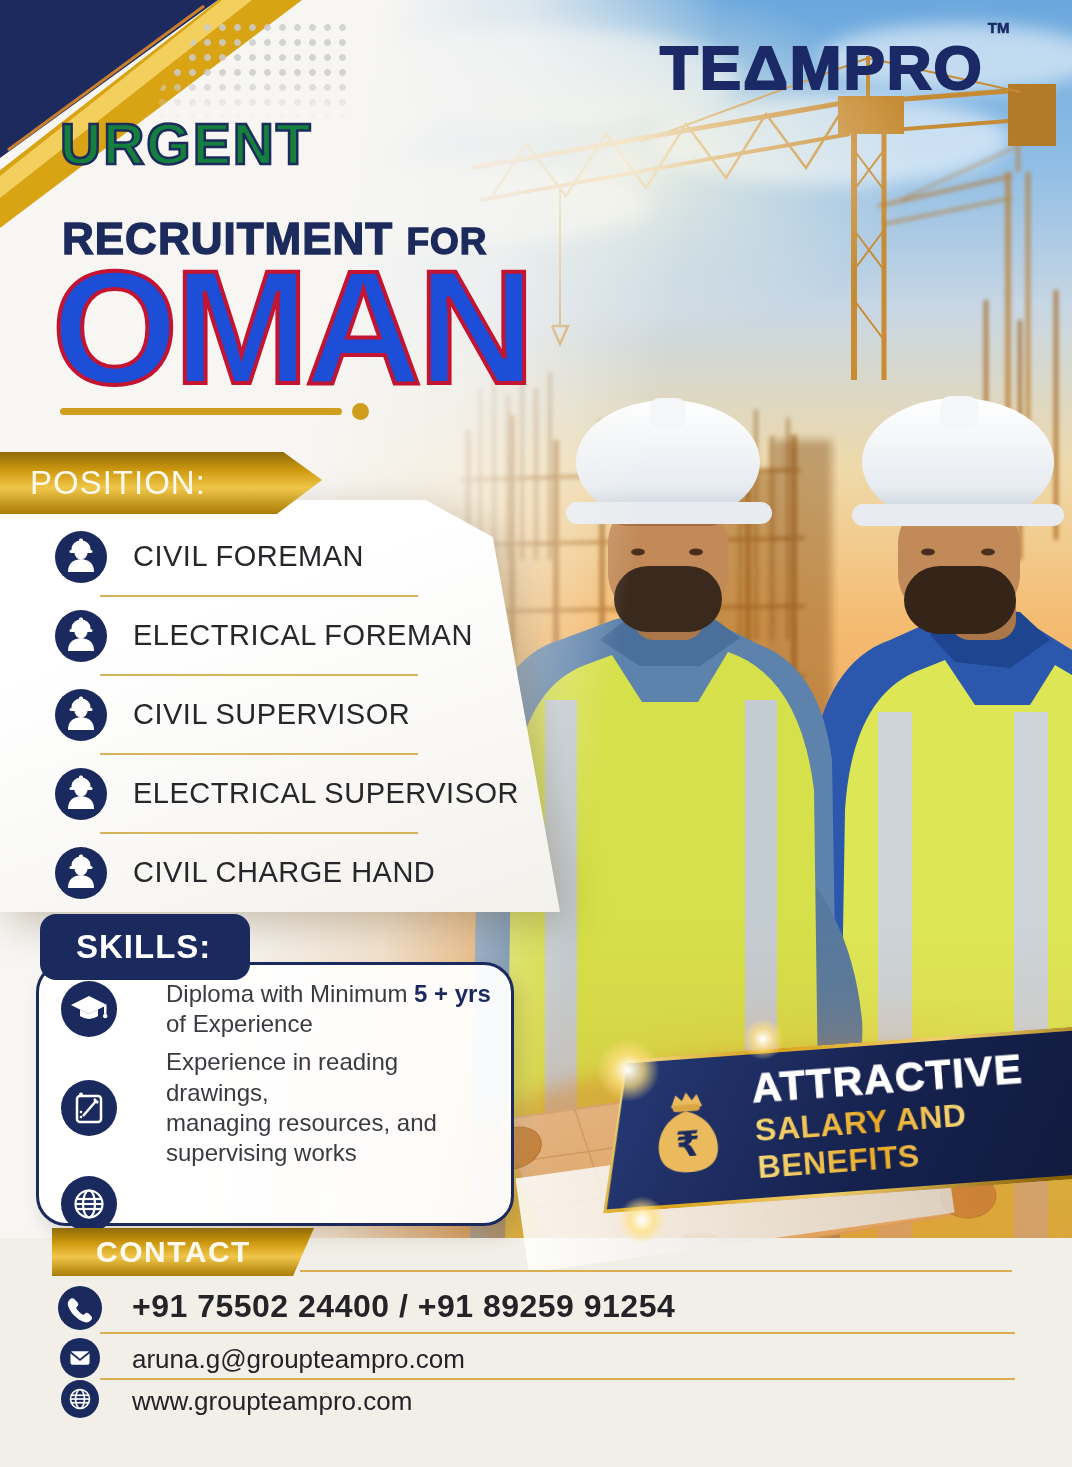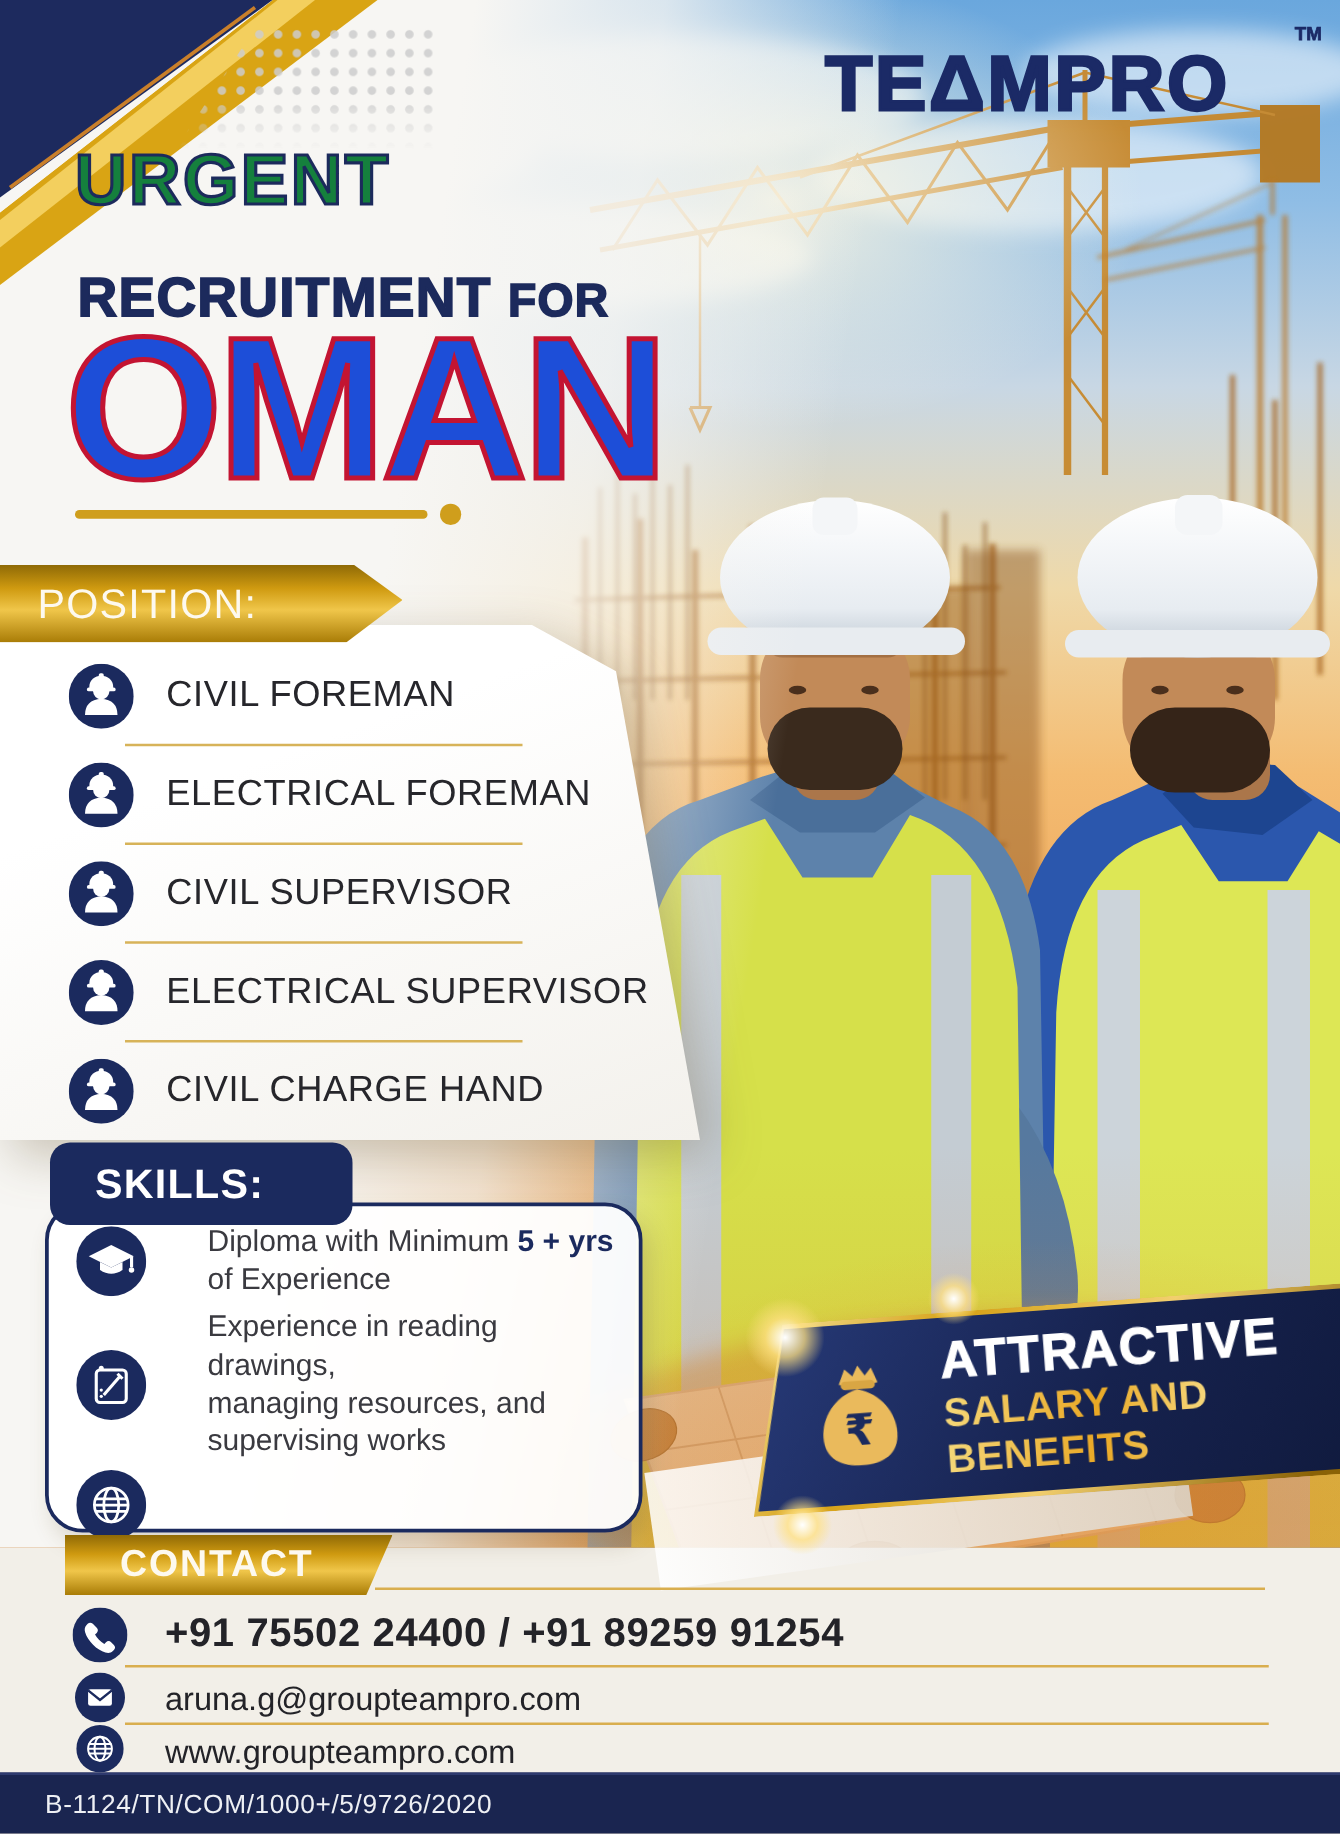--- a/index.html
+++ b/index.html
@@ -40,21 +40,21 @@
   .h-oman { position:absolute; left:52px; top:246px; font-size:162px; font-weight:700;
     color:#1d4ed8; -webkit-text-stroke:4px #c31432; letter-spacing:-4px; line-height:1; }
   .h-underline { position:absolute; left:60px; top:408px; width:282px; height:7px;
     background:#cf9e1c; border-radius:4px; }
   .h-underline-dot { position:absolute; left:352px; top:403px; width:17px; height:17px;
     border-radius:50%; background:#cf9e1c; }
 
   
   .logo { position:absolute; left:660px; top:32px; font-size:62px; font-weight:700;
     color:#1b2a66; -webkit-text-stroke:2.2px #1b2a66; letter-spacing:2px; white-space:nowrap; }
-  .logo sup { font-size:15px; -webkit-text-stroke:0.6px #1b2a66; position:relative; top:-34px; left:4px; letter-spacing:0;margin-left:48px; }
+  .logo sup { font-size:15px; -webkit-text-stroke:0.6px #1b2a66; position:relative; top:-34px; left:4px; letter-spacing:0; }
 
   
   .pos-wrap { position:absolute; left:0; top:500px; width:560px; height:412px;
     filter:drop-shadow(10px 12px 20px rgba(90,70,30,.30)); }
   .pos-panel { width:100%; height:100%;
     background:linear-gradient(160deg,#ffffff 30%,#f3f1ec 100%);
     clip-path:polygon(0 0,76% 0,88% 9%,100% 100%,0 100%); }
   .pos-ribbon { position:absolute; left:0; top:452px; width:322px; height:62px;
     background:linear-gradient(180deg,#8f6a06 0%,#cf9a10 30%,#f0c64a 58%,#a97c06 100%);
     clip-path:polygon(0 0,88% 0,100% 45%,86% 100%,0 100%);
@@ -63,21 +63,21 @@
   .pos-list { position:absolute; left:55px; top:518px; width:470px; }
   .pos-row { display:flex; align-items:center; height:77px; }
   .pos-row .wicon { width:52px; height:52px; flex:none; }
   .pos-label { margin-left:26px; font-size:29px; font-weight:400; color:#26262b; letter-spacing:.5px; }
   .pos-divider { margin-left:45px; width:318px; height:2px; background:#d7b359; }
 
   
   .skills-card { position:absolute; left:36px; top:962px; width:478px; height:264px;
     background:rgba(255,255,255,.94); border:3px solid #1b2a5e; border-radius:30px;
     padding:14px 18px 0 22px; box-shadow:6px 10px 18px rgba(90,70,30,.18); }
-  .skills-tab { position:absolute; left:40px; top:914px; width:242px; height:66px;
+  .skills-tab { position:absolute; left:40px; top:914px; width:210px; height:66px;
     background:#1b2a5e; border-radius:16px; color:#fff; font-size:33px; font-weight:700;
     letter-spacing:1px; line-height:66px; padding-left:36px; }
   .skill-row { display:flex; align-items:center; gap:20px; margin-bottom:8px; }
   .skill-row .sicon { width:56px; height:56px; flex:none; }
   .skill-text { font-size:24px; color:#3a3a40; line-height:1.26; white-space:pre-line;margin-left:29px; }
   .skill-text b { color:#1b2a5e; font-weight:700; }
 
   
   .streak { position:absolute; left:520px; top:1148px; width:430px; height:95px;
     background:linear-gradient(90deg,#ffffff,#ddd8cf); transform:rotate(-8deg); opacity:.85; }
@@ -452,15 +452,14 @@
       <g stroke="#fff" stroke-width="2.4" fill="none">
         <circle cx="28" cy="28" r="14"></circle>
         <ellipse cx="28" cy="28" rx="6.5" ry="14"></ellipse>
         <line x1="14.5" y1="22.5" x2="41.5" y2="22.5"></line>
         <line x1="14" y1="28" x2="42" y2="28"></line>
         <line x1="14.5" y1="33.5" x2="41.5" y2="33.5"></line>
       </g>
     </svg>
   <div class="c-text c-plain" style="left:132px;top:1386px;">www.groupteampro.com</div>
 
-  <div class="footer">B-1124/TN/COM/1000+/5/9726/2020</div>
 
 </div>
 
 </body></html>

